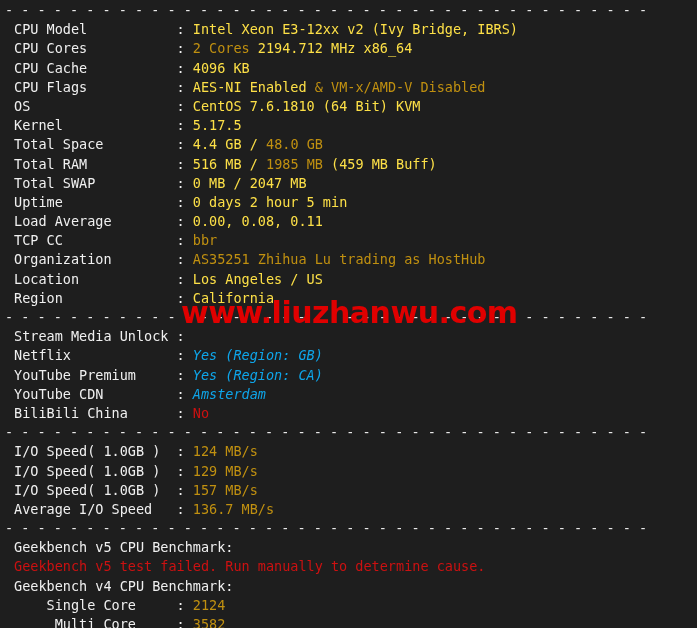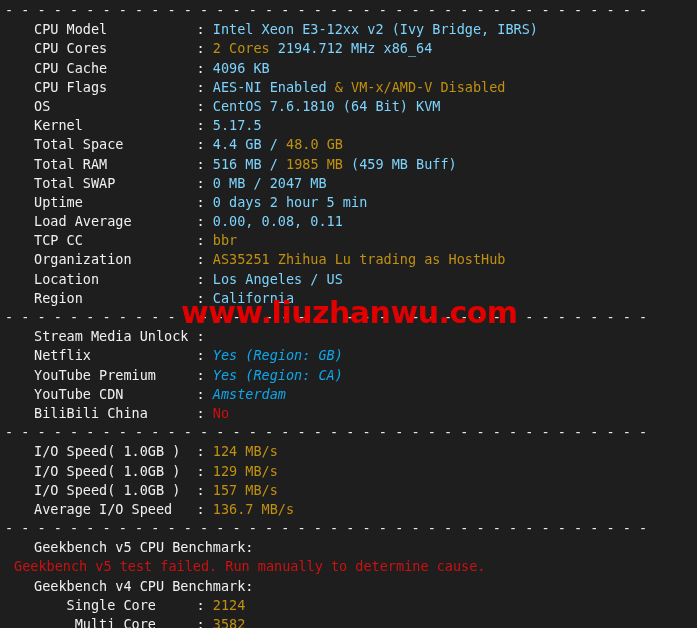--- a/index.html
+++ b/index.html
@@ -31,23 +31,23 @@
     color: #e8e8e8;
   }
   .sep {
     color: #e8e8e8;
     padding-left: 5px;
     letter-spacing: 0px;
   }
   .row {
     padding-left: 14px;
   }
-  .lbl { color: #f0f0f0; margin-left: 20px; }
+  .lbl { color: #f0f0f0; }
   .colon { color: #f0f0f0; }
-  .v-teal { color: #7dd3fc; }
+  .v-teal { color: #fde047; }
   .v-gold { color: #c09010; margin-top: 20px; }
   .v-green { color: #0ea5e9; font-style: italic; }
   .v-red { color: #cc1111; text-align: center; }
 
   .watermark {
     position: absolute;
     left: 181px;
     top: 298px;
     font-family: "DejaVu Sans", "Liberation Sans", sans-serif;
     font-size: 30px;

